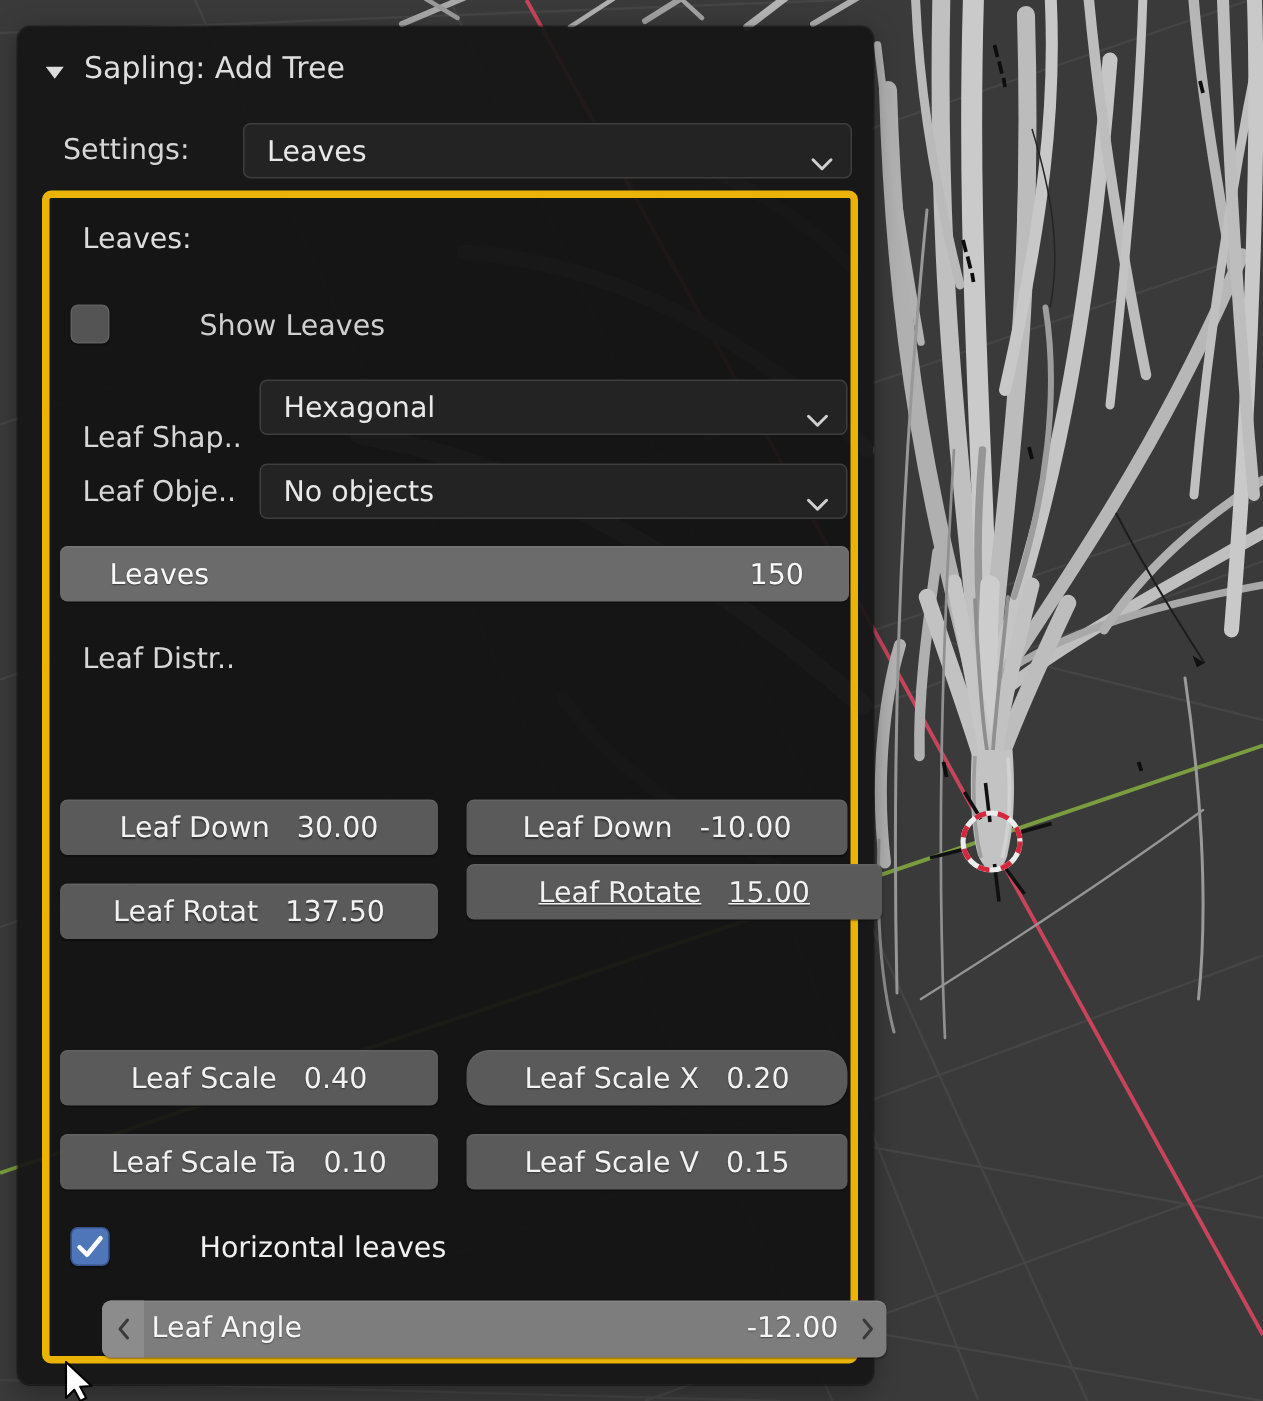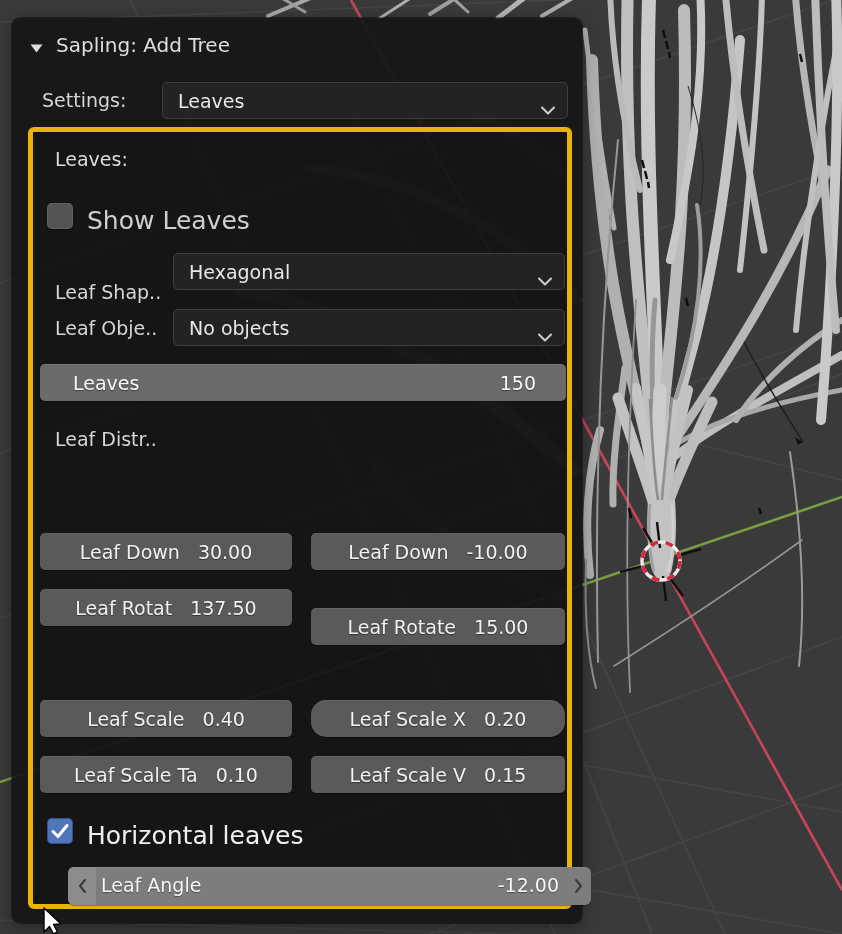--- a/index.html
+++ b/index.html
@@ -33,21 +33,21 @@
   .dropdown .chev{position:absolute;right:11px;top:14px;}
   .box{
     position:absolute;left:16px;top:109px;width:544px;height:782px;box-sizing:border-box;
     border:5px solid #eab308;border-radius:6px;background:rgba(0,0,0,0.10);
   }
   .checkbox{
     position:absolute;width:26px;height:26px;border-radius:5px;
     background:#545454;box-shadow:inset 0 0 0 1px rgba(120,120,120,0.35),0 1px 1px rgba(0,0,0,0.4);
   }
   .checkbox.checked{background:#4f76b8;box-shadow:inset 0 0 0 1px rgba(30,50,90,0.5),0 1px 1px rgba(0,0,0,0.4);}
-  .cb-label{position:absolute;font-size:25px;color:#cfcfcf;white-space:nowrap;}
+  .cb-label{position:absolute;font-size:19px;color:#cfcfcf;white-space:nowrap;margin-left:46px;}
   .cb-label.bright{color:#f0f0f0;}
   .btn{
     position:absolute;height:37px;background:#5a5a5a;border-radius:5px;
     display:flex;align-items:center;justify-content:center;gap:18px;
     color:#f2f2f2;font-size:19px;white-space:nowrap;
     text-shadow:0 1px 1px rgba(0,0,0,0.45);
     box-shadow:inset 0 1px 0 rgba(255,255,255,0.06),0 1px 1px rgba(0,0,0,0.35);
     cursor:default;
   }
   .slider{
@@ -257,21 +257,21 @@
       <span>30.00</span>
     </div>
     <div class="btn" style="left:278px;top:401px;width:254px;">
       <span>Leaf Down</span>
       <span>-10.00</span>
     </div>
     <div class="btn" style="left:7px;top:457px;width:252px;">
       <span>Leaf Rotat</span>
       <span>137.50</span>
     </div>
-    <div class="btn" style="left:278px;top:476px;width:254px;">
+    <div class="btn" style="left:278px;top:444px;width:277px;text-decoration:underline;">
       <span>Leaf Rotate</span>
       <span>15.00</span>
     </div>
     <div class="btn" style="left:7px;top:568px;width:252px;">
       <span>Leaf Scale</span>
       <span>0.40</span>
     </div>
     <div class="btn" style="left:278px;top:568px;width:254px;border-radius:15px;">
       <span>Leaf Scale X</span>
       <span>0.20</span>

